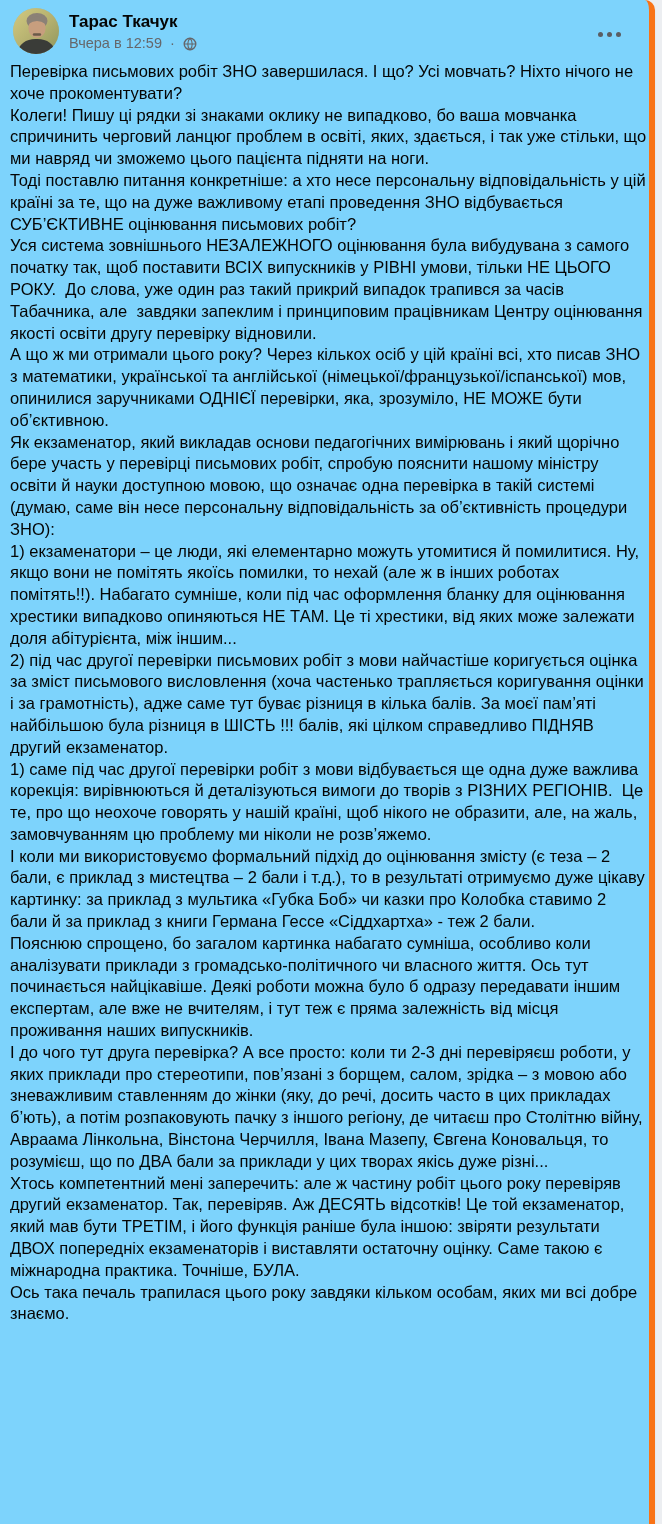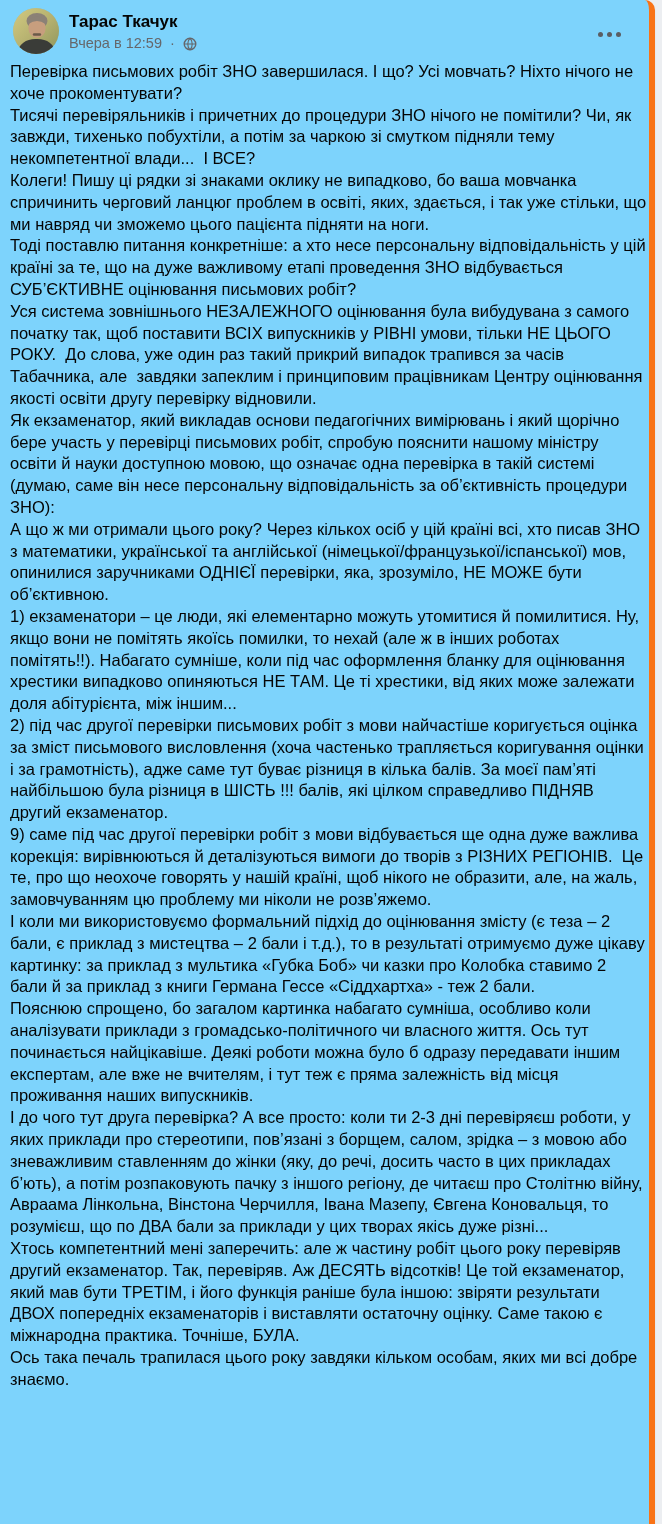--- a/index.html
+++ b/index.html
@@ -98,29 +98,28 @@
 
     <div class="menu-btn" title="">
       <i></i>
       <i></i>
       <i></i>
     </div>
   </div>
 
   <div class="post-body">
       <p>Перевірка письмових робіт ЗНО завершилася. І що? Усі мовчать? Ніхто нічого не хоче прокоментувати?</p>
-      <p>Тисячі перевіряльників і причетних до процедури ЗНО нічого не помітили? Чи, як завжди, тихенько побухтіли, а потім за чаркою зі смутком підняли тему некомпетентної влади...  І ВСЕ?</p>
       <p>Колеги! Пишу ці рядки зі знаками оклику не випадково, бо ваша мовчанка спричинить черговий ланцюг проблем в освіті, яких, здається, і так уже стільки, що ми навряд чи зможемо цього пацієнта підняти на ноги.</p>
       <p>Тоді поставлю питання конкретніше: а хто несе персональну відповідальність у цій країні за те, що на дуже важливому етапі проведення ЗНО відбувається СУБ’ЄКТИВНЕ оцінювання письмових робіт?</p>
       <p>Уся система зовнішнього НЕЗАЛЕЖНОГО оцінювання була вибудувана з самого початку так, щоб поставити ВСІХ випускників у РІВНІ умови, тільки НЕ ЦЬОГО РОКУ.  До слова, уже один раз такий прикрий випадок трапився за часів Табачника, але  завдяки запеклим і принциповим працівникам Центру оцінювання якості освіти другу перевірку відновили.</p>
+      <p>А що ж ми отримали цього року? Через кількох осіб у цій країні всі, хто писав ЗНО з математики, української та англійської (німецької/французької/іспанської) мов, опинилися заручниками ОДНІЄЇ перевірки, яка, зрозуміло, НЕ МОЖЕ бути об’єктивною.</p>
       <p>Як екзаменатор, який викладав основи педагогічних вимірювань і який щорічно бере участь у перевірці письмових робіт, спробую пояснити нашому міністру освіти й науки доступною мовою, що означає одна перевірка в такій системі (думаю, саме він несе персональну відповідальність за об’єктивність процедури ЗНО):</p>
-      <p>А що ж ми отримали цього року? Через кількох осіб у цій країні всі, хто писав ЗНО з математики, української та англійської (німецької/французької/іспанської) мов, опинилися заручниками ОДНІЄЇ перевірки, яка, зрозуміло, НЕ МОЖЕ бути об’єктивною.</p>
       <p>1) екзаменатори – це люди, які елементарно можуть утомитися й помилитися. Ну, якщо вони не помітять якоїсь помилки, то нехай (але ж в інших роботах помітять!!). Набагато сумніше, коли під час оформлення бланку для оцінювання хрестики випадково опиняються НЕ ТАМ. Це ті хрестики, від яких може залежати доля абітурієнта, між іншим...</p>
       <p>2) під час другої перевірки письмових робіт з мови найчастіше коригується оцінка за зміст письмового висловлення (хоча частенько трапляється коригування оцінки і за грамотність), адже саме тут буває різниця в кілька балів. За моєї пам’яті найбільшою була різниця в ШІСТЬ !!! балів, які цілком справедливо ПІДНЯВ другий екзаменатор.</p>
-      <p>9) саме під час другої перевірки робіт з мови відбувається ще одна дуже важлива корекція: вирівнюються й деталізуються вимоги до творів з РІЗНИХ РЕГІОНІВ.  Це те, про що неохоче говорять у нашій країні, щоб нікого не образити, але, на жаль, замовчуванням цю проблему ми ніколи не розв’яжемо.</p>
+      <p>1) саме під час другої перевірки робіт з мови відбувається ще одна дуже важлива корекція: вирівнюються й деталізуються вимоги до творів з РІЗНИХ РЕГІОНІВ.  Це те, про що неохоче говорять у нашій країні, щоб нікого не образити, але, на жаль, замовчуванням цю проблему ми ніколи не розв’яжемо.</p>
       <p>І коли ми використовуємо формальний підхід до оцінювання змісту (є теза – 2 бали, є приклад з мистецтва – 2 бали і т.д.), то в результаті отримуємо дуже цікаву картинку: за приклад з мультика «Губка Боб» чи казки про Колобка ставимо 2 бали й за приклад з книги Германа Гессе «Сіддхартха» - теж 2 бали.</p>
       <p>Пояснюю спрощено, бо загалом картинка набагато сумніша, особливо коли аналізувати приклади з громадсько-політичного чи власного життя. Ось тут починається найцікавіше. Деякі роботи можна було б одразу передавати іншим експертам, але вже не вчителям, і тут теж є пряма залежність від місця проживання наших випускників.</p>
       <p>І до чого тут друга перевірка? А все просто: коли ти 2-3 дні перевіряєш роботи, у яких приклади про стереотипи, пов’язані з борщем, салом, зрідка – з мовою або зневажливим ставленням до жінки (яку, до речі, досить часто в цих прикладах б’ють), а потім розпаковують пачку з іншого регіону, де читаєш про Столітню війну, Авраама Лінкольна, Вінстона Черчилля, Івана Мазепу, Євгена Коновальця, то розумієш, що по ДВА бали за приклади у цих творах якісь дуже різні...</p>
       <p>Хтось компетентний мені заперечить: але ж частину робіт цього року перевіряв другий екзаменатор. Так, перевіряв. Аж ДЕСЯТЬ відсотків! Це той екзаменатор, який мав бути ТРЕТІМ, і його функція раніше була іншою: звіряти результати ДВОХ попередніх екзаменаторів і виставляти остаточну оцінку. Саме такою є міжнародна практика. Точніше, БУЛА.</p>
       <p>Ось така печаль трапилася цього року завдяки кільком особам, яких ми всі добре знаємо.</p>
     </div>
 
 </div>
 
 </body></html>

